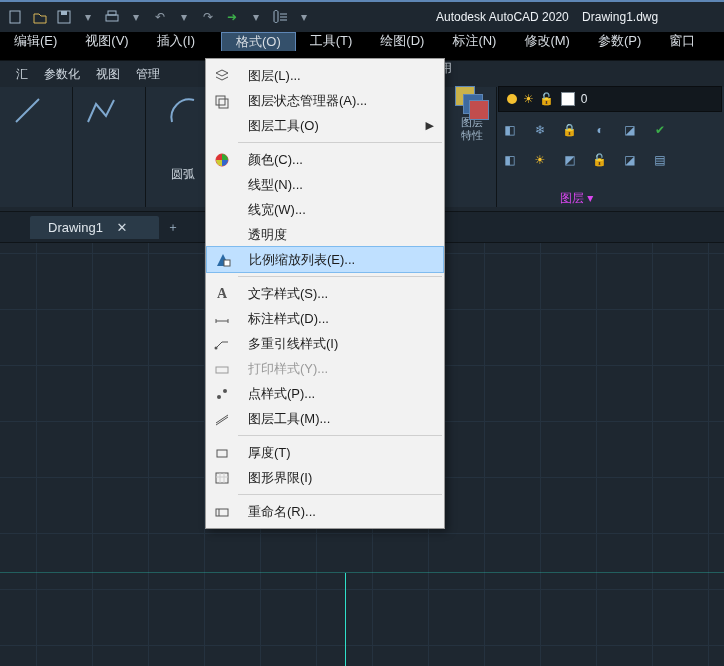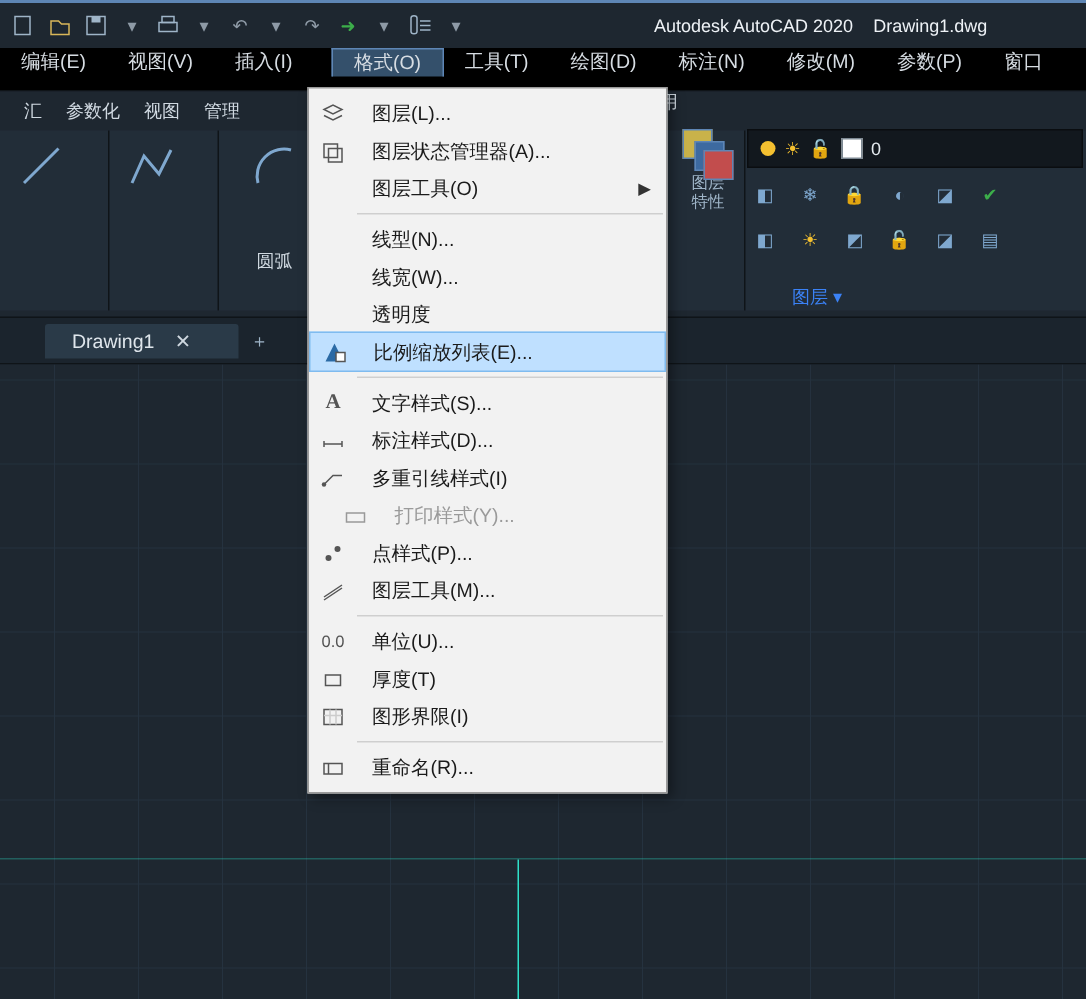--- a/index.html
+++ b/index.html
@@ -166,21 +166,21 @@
   }
   .bulb {width:10px;height:10px;border-radius:50%;background:#f4c030;display:inline-block;}
   .sun {color:#f4c030;}
   .lock {color:#cfd8e0;}
   .swatch {width:12px;height:12px;background:#fff;border:1px solid #7d8993;}
   .mini-grid {display:flex;gap:6px;}
   .mini {
     width:24px;height:24px;display:flex;align-items:center;justify-content:center;color:#7fa8cf;background:transparent;
   }
   .layer-footer{
-    position:absolute;left:528px;top:190px;color:#3b82f6;font-size:12px;
+    position:absolute;left:560px;top:190px;color:#d946ef;font-size:12px;
   }
   
   .dropdown {
     position:absolute;
     left:205px; top:58px;
     width:238px;
     background:#f2f2f2;
     border:1px solid #9a9a9a;
     box-shadow: 3px 3px 8px rgba(0,0,0,0.4);
     z-index:50;
@@ -193,21 +193,21 @@
     padding: 0 10px 0 6px;
     gap:16px;
     color:#1b1b1b;
     font-size:13px;
   }
   .dd-item.hover {
     background:#bfe0ff;
     border:1px solid #7fbbef;
     margin:-1px 0;
   }
-  .dd-item.disabled { color:#9a9a9a;margin-left:15px; }
+  .dd-item.disabled { color:#9a9a9a; }
   .dd-icon {
     width:20px;height:20px;display:flex;align-items:center;justify-content:center;font-size:14px;
   }
   .dd-sep {
     height:1px;background:#cfcfcf;margin:4px 2px 4px 32px;
   }
   .dd-sub-arrow {
     margin-left:auto;color:#333;font-size:11px;
   }
   .ribbon-app {
@@ -455,20 +455,32 @@
       </span>
       <span>图层状态管理器(A)...</span>
     </div>
     <div class="dd-item">
       <span class="dd-icon"></span>
       <span>图层工具(O)</span>
       <span class="dd-sub-arrow">▶</span>
     </div>
     <div class="dd-sep"></div>
     <div class="dd-item">
+      <span class="dd-icon">
+        <svg width="16" height="16">
+          <circle cx="8" cy="8" r="6" fill="none" stroke="#d33"></circle>
+          <path d="M8 2 A6 6 0 0 1 14 8 L8 8z" fill="#3a3"></path>
+          <path d="M14 8 A6 6 0 0 1 8 14 L8 8z" fill="#36c"></path>
+          <path d="M8 14 A6 6 0 0 1 2 8 L8 8z" fill="#cc3"></path>
+          <path d="M2 8 A6 6 0 0 1 8 2 L8 8z" fill="#d33"></path>
+        </svg>
+      </span>
+      <span>颜色(C)...</span>
+    </div>
+    <div class="dd-item">
       <span class="dd-icon"></span>
       <span>线型(N)...</span>
     </div>
     <div class="dd-item">
       <span class="dd-icon"></span>
       <span>线宽(W)...</span>
     </div>
     <div class="dd-item">
       <span class="dd-icon"></span>
       <span>透明度</span>
@@ -527,26 +539,20 @@
       <span class="dd-icon">
         <svg width="16" height="16">
           <path d="M2 12 L14 4 M2 14 L14 6" stroke="#555"></path>
         </svg>
       </span>
       <span>图层工具(M)...</span>
     </div>
     <div class="dd-sep"></div>
     <div class="dd-item">
       <span class="dd-icon">
-        <span style="font-size:11px;color:#555;">0.0</span>
-      </span>
-      <span>单位(U)...</span>
-    </div>
-    <div class="dd-item">
-      <span class="dd-icon">
         <svg width="16" height="16">
           <rect x="3" y="5" width="10" height="7" fill="none" stroke="#555"></rect>
         </svg>
       </span>
       <span>厚度(T)</span>
     </div>
     <div class="dd-item">
       <span class="dd-icon">
         <svg width="16" height="16">
           <rect x="2" y="3" width="12" height="10" fill="none" stroke="#555"></rect>

